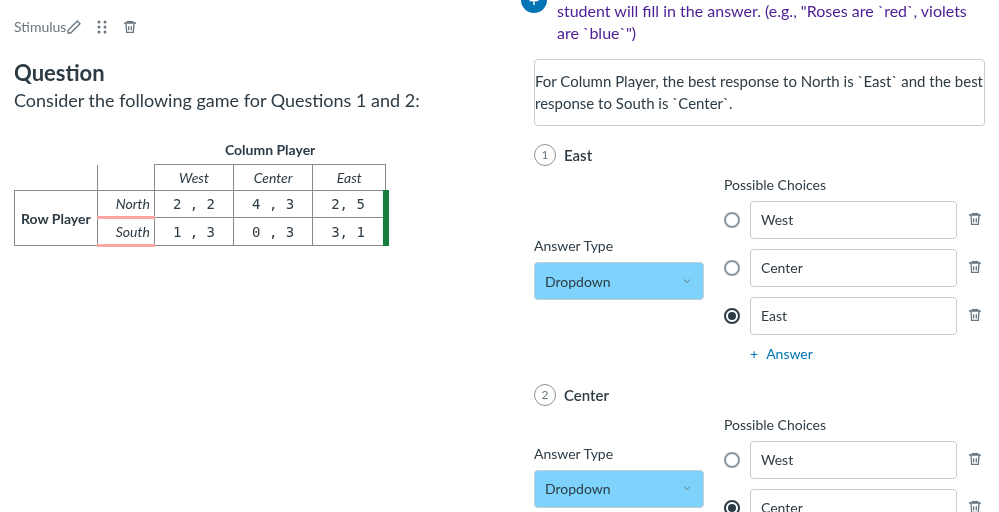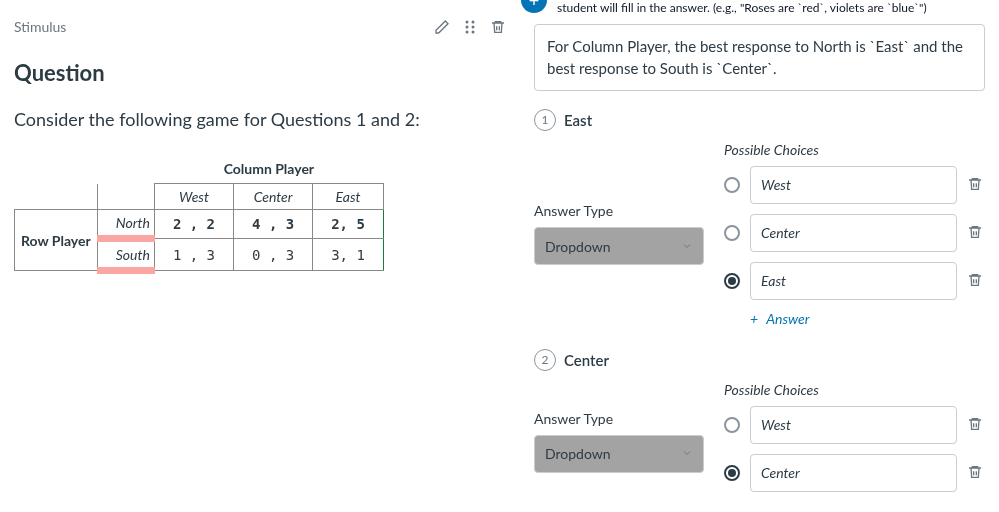--- a/index.html
+++ b/index.html
@@ -20,38 +20,37 @@
     position: relative;
   }
   .right-panel {
     flex: 1;
     padding: 0 14px 10px 14px;
     border-left: none;
   }
   .stimulus-row {
     display: flex;
     align-items: center;
-    justify-content: space-between;
     margin-bottom: 24px;
     padding: 0 4px;
   }
   .stimulus-label {
     color: #6b7780;
     font-size: 14px;
   }
   .stim-icons {
     display: flex;
     gap: 14px;
     color: #6b7780;
   }
   .stim-icons svg { display:block; }
   .q-heading {
     font-size: 22px;
     font-weight: 700;
-    margin: 0 0 22px 4px;
+    margin: 0 0 3px 4px;
   }
   .q-prompt {
     font-size: 18px;
     margin: 0 0 24px 4px;
   }
   table.game {
     border-collapse: collapse;
     font-size: 14px;
     margin-left: 4px;
   }
@@ -75,28 +74,28 @@
   table.game td.rowplayer {
     border: 1px solid #888;
     font-weight: 700;
     padding: 4px 6px;
   }
   table.game td.rowlabel {
     text-align: right;
     font-style: italic;
     padding-right: 4px;
     border-top:1px solid #888;
-    border-bottom:7px solid #fca5a5;
+    border-bottom:3px solid #fca5a5;
   }
   table.game tr.datarow td.cell {
     border-bottom: 1px solid #888;
     font-family: ui-monospace, Menlo, Consolas, monospace;
   }
-  table.game tr.datarow.first td.cell { border-top:1px solid #888;font-weight:bold;}
-  table.game tr.datarow td.cell.last { border-right:1px solid #15803d;}
+  table.game tr.datarow.first td.cell { border-top:1px solid #888;}
+  table.game tr.datarow td.cell.last { border-right:6px solid #15803d;}
   table.game th.colh { font-style: italic; font-weight:400;}
 
   
   .hint-row {
     position: relative;
     display:flex;
     align-items:flex-start;
     gap:10px;
     padding-top:0;
   }
@@ -105,30 +104,30 @@
     border-radius:50%;
     background:#0374B5;
     color:#fff;
     display:flex; align-items:center; justify-content:center;
     font-size:18px;
     margin-top:-13px;
     margin-left:-13px;
     flex:0 0 auto;
   }
   .hint-text {
-    color:#0f172a;
-    font-size:12px;
+    color:#4c1d95;
+    font-size:16px;
     padding-top:0;
     line-height:1.4;
   }
   .stem-box {
     border:1px solid #c7cdd1;
     border-radius:4px;
-    padding:10px 12px;
-    margin:7px 0 18px 0;
+    padding:10px 0;
+    margin:14px 0 18px 0;
     line-height:1.5;
     font-size:15px;
   }
   .answer-block { margin-bottom:22px; }
   .answer-head {
     display:flex;
     align-items:center;
     gap:8px;
     margin-bottom:10px;
     font-size:15px;
@@ -140,35 +139,35 @@
     display:flex;align-items:center;justify-content:center;
     font-size:12px;
   }
   .ans-name { font-weight:600; }
   .cols-row {
     display:flex;
     gap:20px;
     align-items:center;
   }
   .col-left { width:170px; }
-  .col-right { flex:1;font-style:italic; }
+  .col-right { flex:1; }
   .col-label {
     font-size:14px;
     margin-bottom:8px;
   }
   .dropdown {
     border:1px solid #c7cdd1;
     border-radius:4px;
     height:38px;
     display:flex;
     align-items:center;
     justify-content:space-between;
     padding:0 10px;
     font-size:14px;
-    background:#a3a3a3;
+    background:#7dd3fc;
     cursor:pointer;
   }
   .choice-row {
     display:flex;
     align-items:center;
     gap:10px;
     margin-bottom:10px;
   }
   .radio {
     width:16px;height:16px;border-radius:50%;

